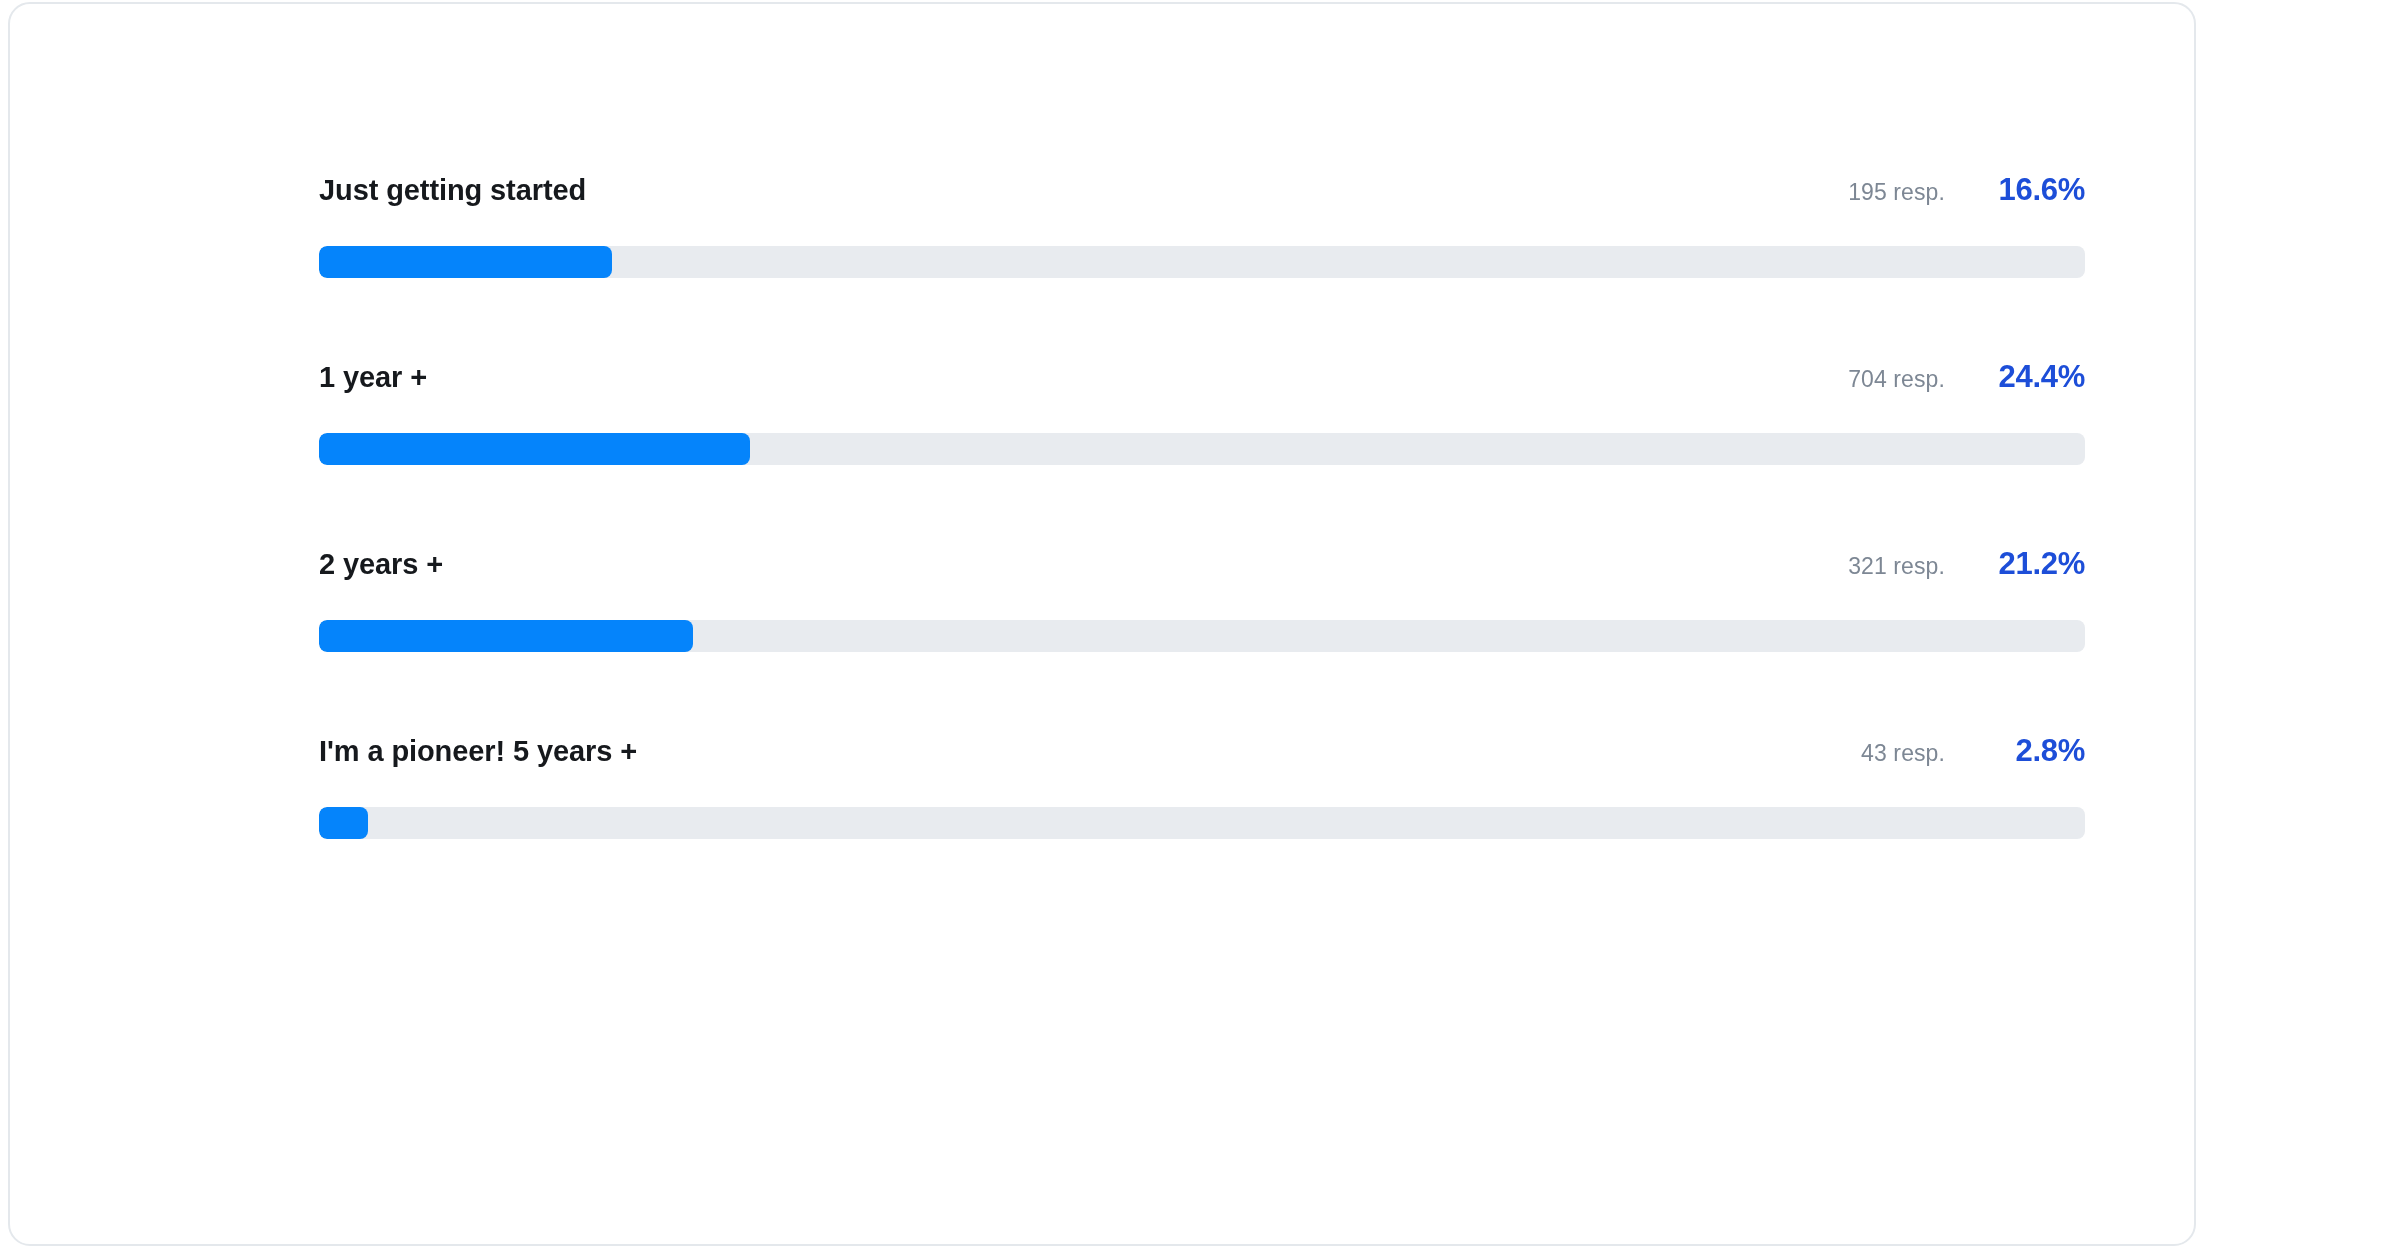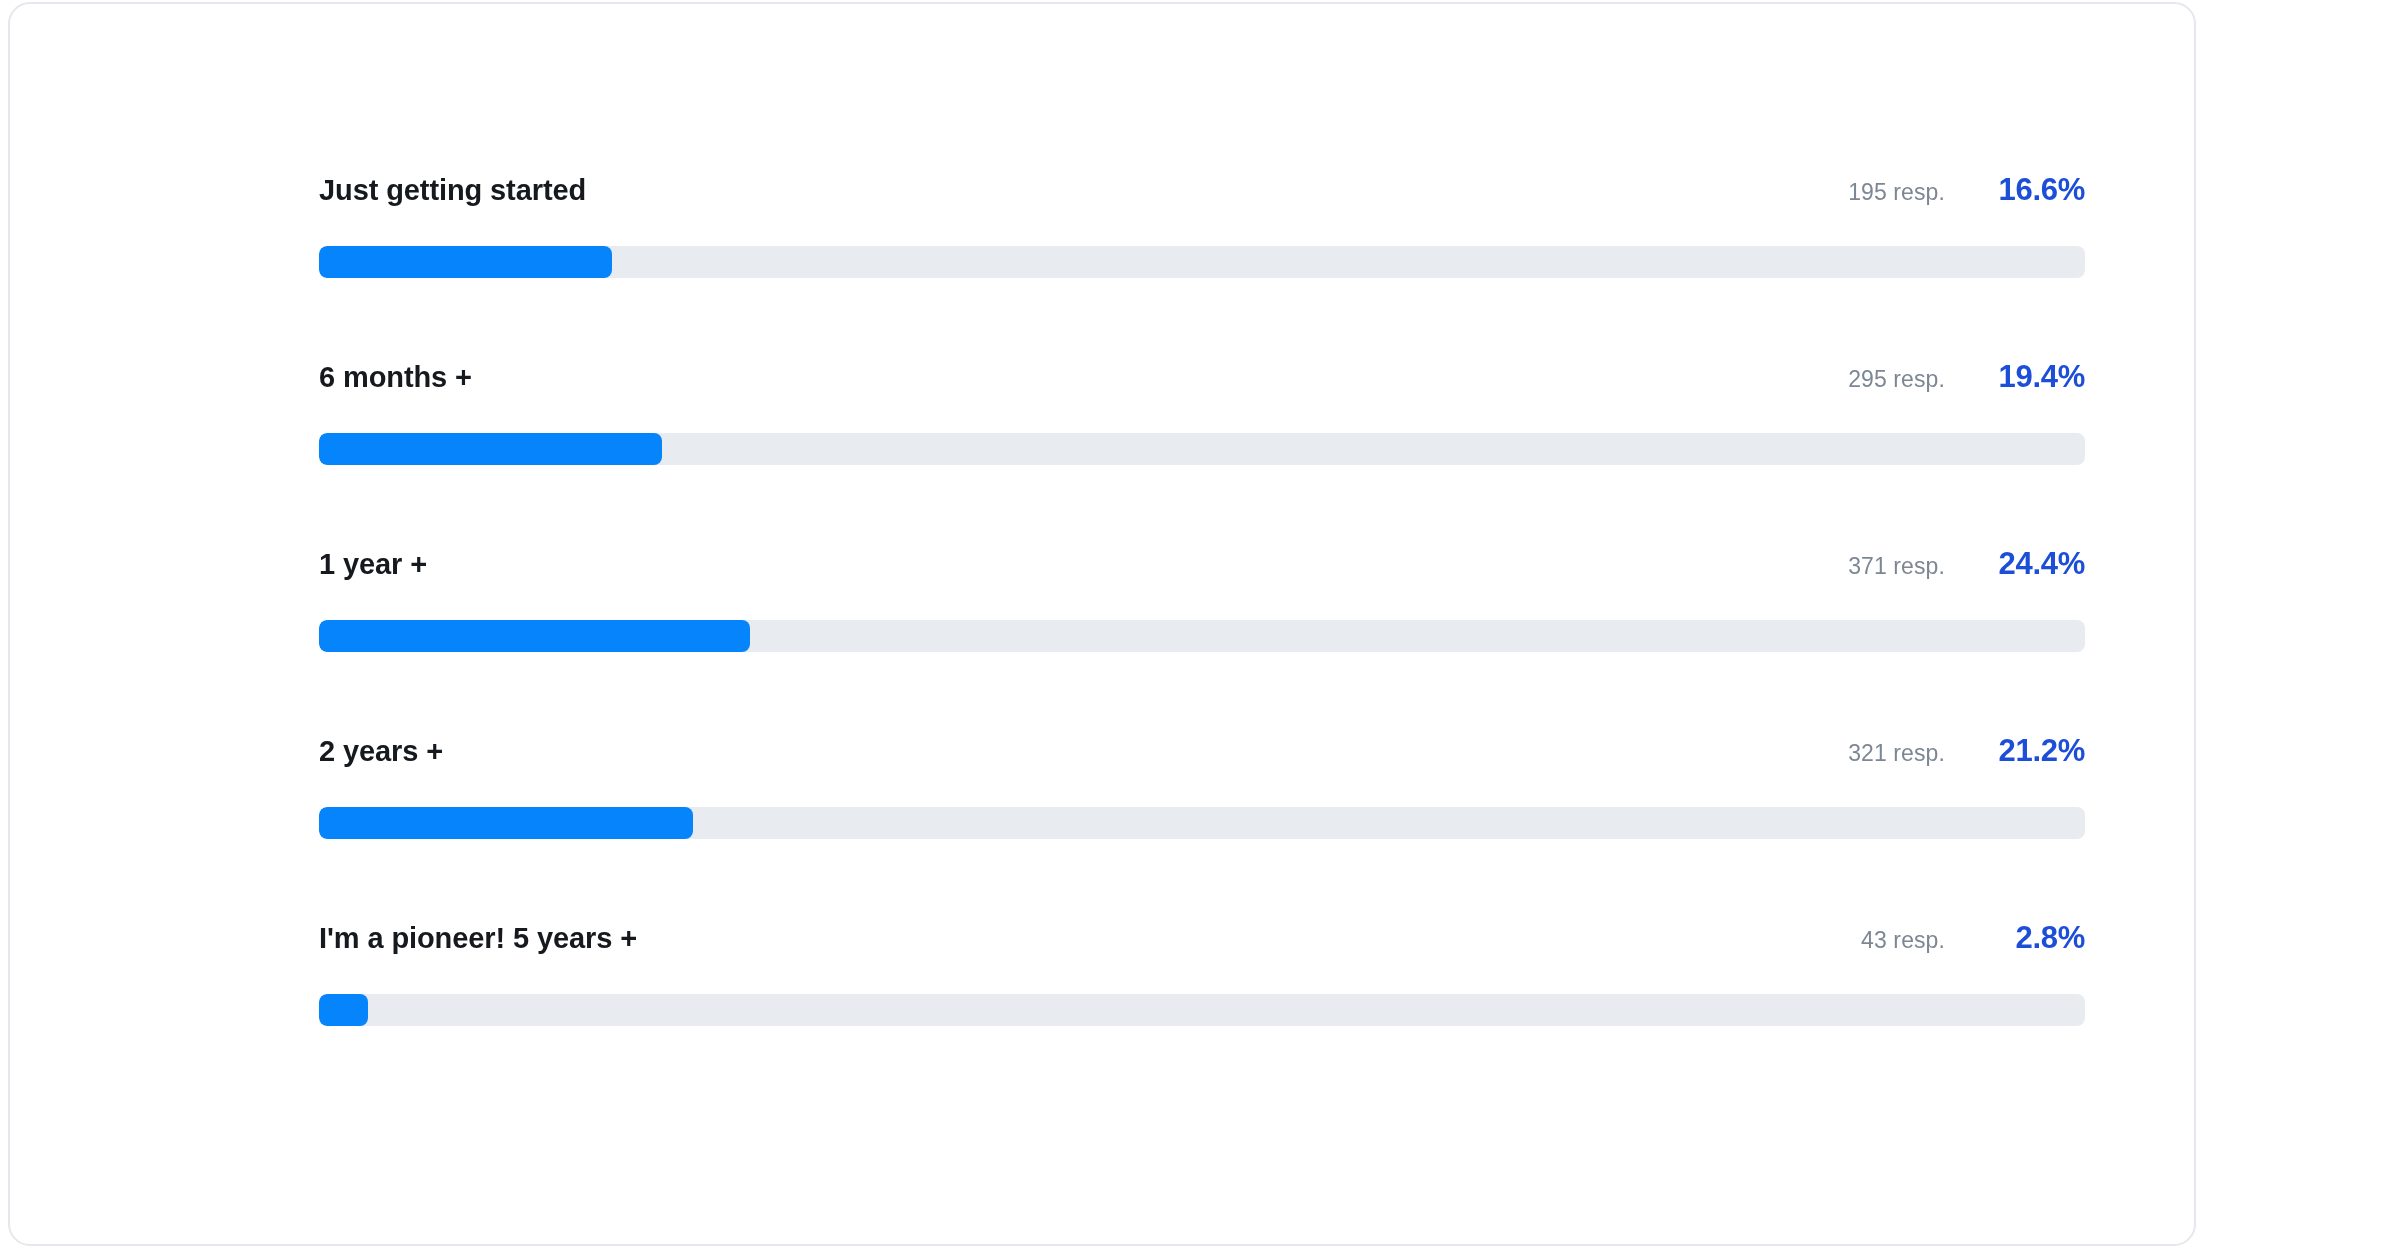--- a/index.html
+++ b/index.html
@@ -126,38 +126,26 @@
           <span class="row-stats">
             <span class="row-resp">195 resp.</span>
             <span class="row-pct">16.6%</span>
           </span>
         </div>
         <div class="bar-track" style="background: rgb(232, 235, 239);">
           <div class="bar-fill" style="width: 16.6%; background: rgb(5, 132, 251);"></div>
         </div>
       </div>
 
-      <div class="bar-row">
-        <div class="row-head">
-          <span class="row-label">6 months +</span>
-          <span class="row-stats">
-            <span class="row-resp">295 resp.</span>
-            <span class="row-pct">19.4%</span>
-          </span>
-        </div>
-        <div class="bar-track" style="background: rgb(232, 235, 239);">
-          <div class="bar-fill" style="width: 19.4%; background: rgb(5, 132, 251);"></div>
-        </div>
-      </div>
 
       <div class="bar-row">
         <div class="row-head">
           <span class="row-label">1 year +</span>
           <span class="row-stats">
-            <span class="row-resp">371 resp.</span>
+            <span class="row-resp">704 resp.</span>
             <span class="row-pct">24.4%</span>
           </span>
         </div>
         <div class="bar-track" style="background: rgb(232, 235, 239);">
           <div class="bar-fill" style="width: 24.4%; background: rgb(5, 132, 251);"></div>
         </div>
       </div>
 
       <div class="bar-row">
         <div class="row-head">

